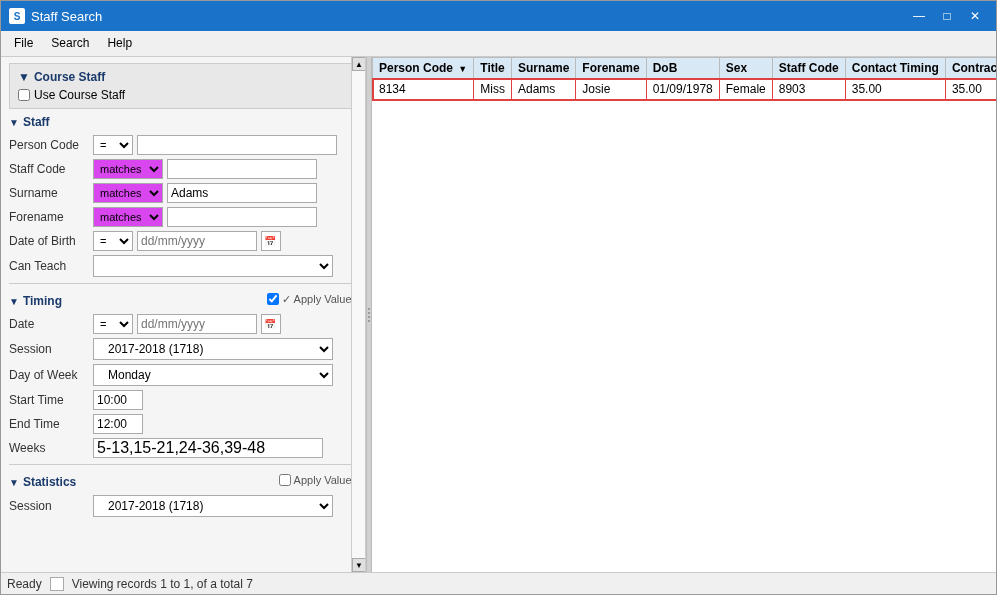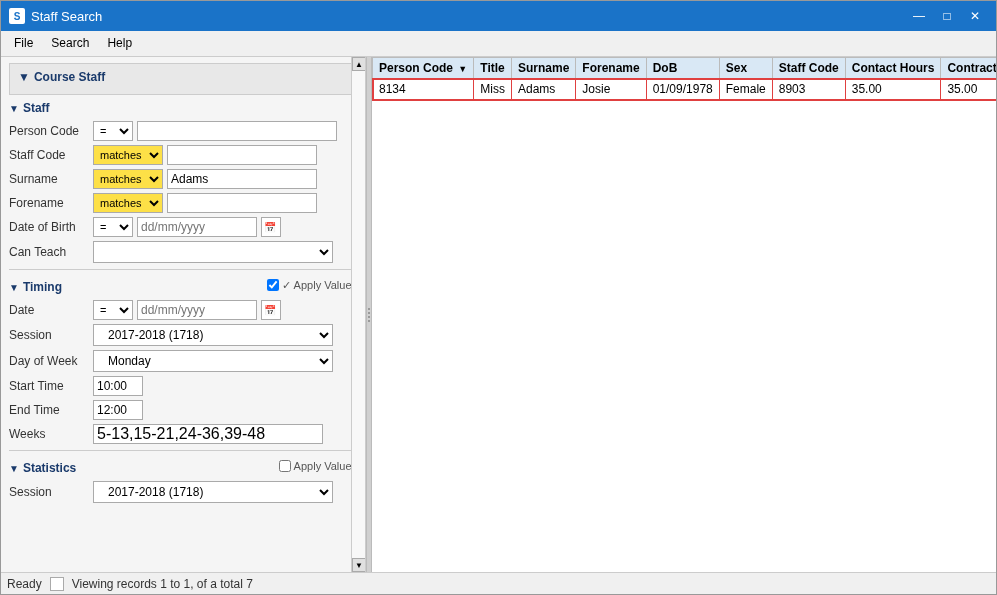--- a/index.html
+++ b/index.html
@@ -138,21 +138,21 @@
       background: white;
       font-size: 12px;
       padding: 0 3px;
     }
     .form-input-wide { width: 200px; }
     .form-input-medium { width: 150px; }
     
     .operator-select {
       height: 20px;
       border: 1px solid #aaa;
-      background: #fde047;
+      background: #d946ef;
       font-size: 11px;
       padding: 0 2px;
       width: 70px;
     }
     .operator-select-small {
       height: 20px;
       border: 1px solid #aaa;
       background: white;
       font-size: 11px;
       padding: 0 2px;
@@ -360,20 +360,24 @@
 
   <div class="main-content">
 
     <div class="left-panel">
       <div class="left-panel-scroll">
 
         <div class="course-staff-section">
           <div class="course-staff-title">
             <span class="arrow">▼</span>
             <span>Course Staff</span>
+          </div>
+          <div class="use-course-staff-row">
+            <input type="checkbox" class="checkbox-small" style="">
+            <span>Use Course Staff</span>
           </div>
         </div>
 
         <div>
           <div class="section-header">
             <span class="arrow">▼</span>
             <span>Staff</span>
           </div>
 
           <div class="form-row">
@@ -546,21 +550,21 @@
           <table class="results-table">
             <thead>
               <tr>
                 <th>Person Code <span class="sort-arrow">▼</span></th>
                 <th>Title</th>
                 <th>Surname</th>
                 <th>Forename</th>
                 <th>DoB</th>
                 <th>Sex</th>
                 <th>Staff Code</th>
-                <th>Contact Hours</th>
+                <th>Contact Timing</th>
                 <th>Contract Hours</th>
               </tr>
             </thead>
             <tbody>
               <tr class="selected">
                 <td>8134</td>
                 <td>Miss</td>
                 <td>Adams</td>
                 <td>Josie</td>
                 <td>01/09/1978</td>

